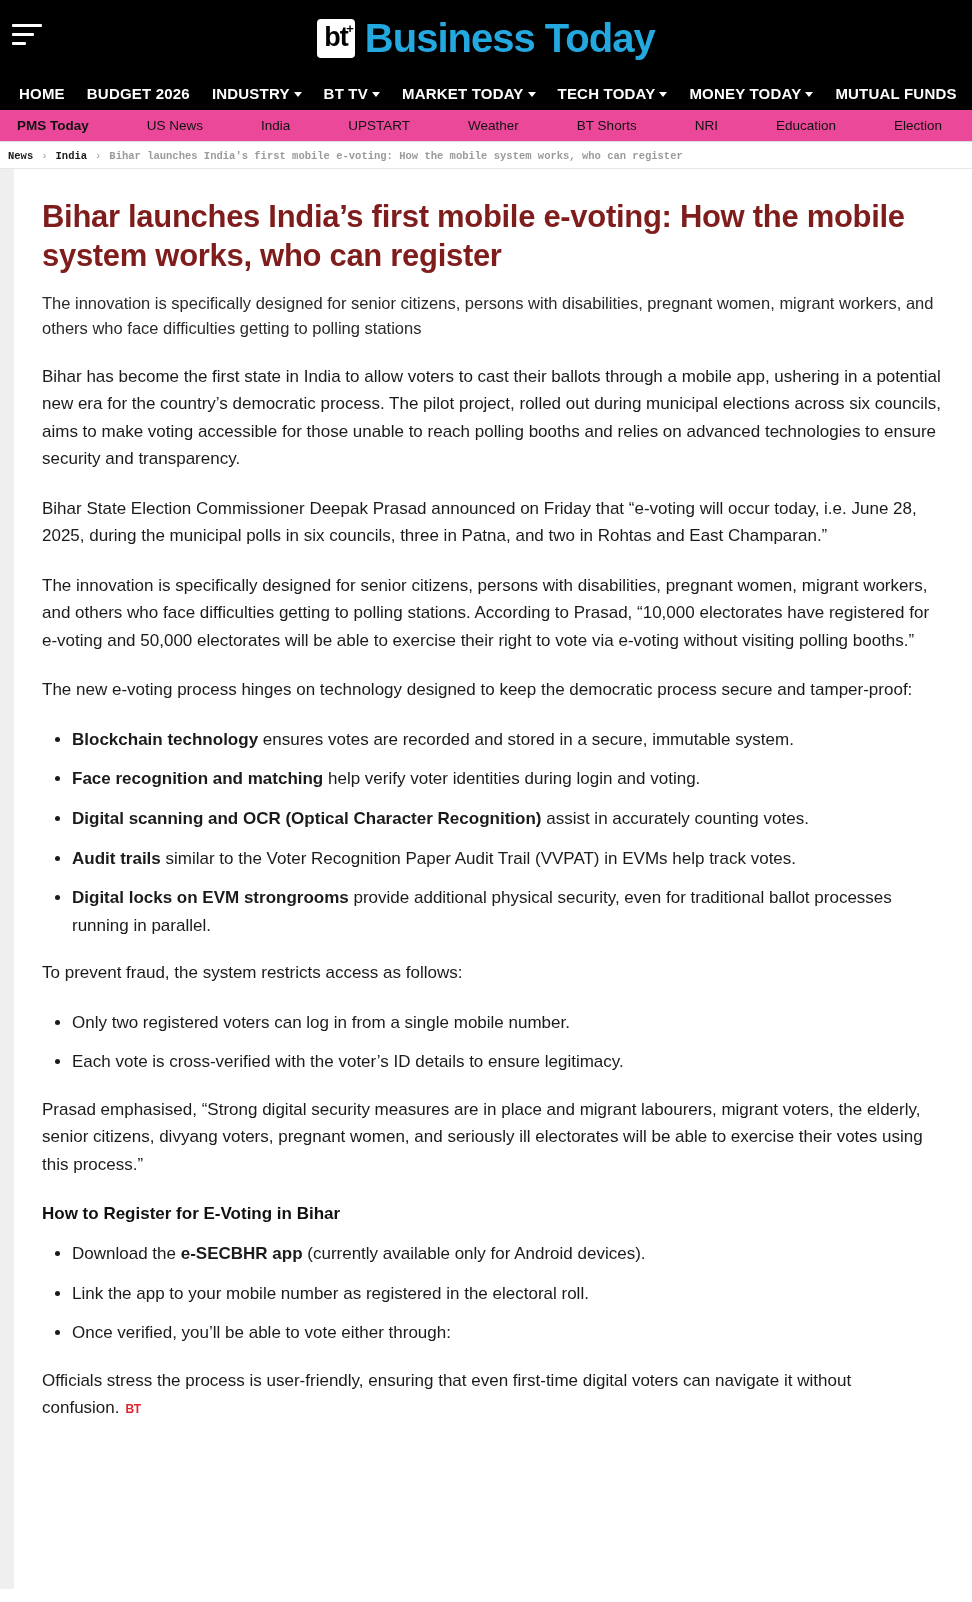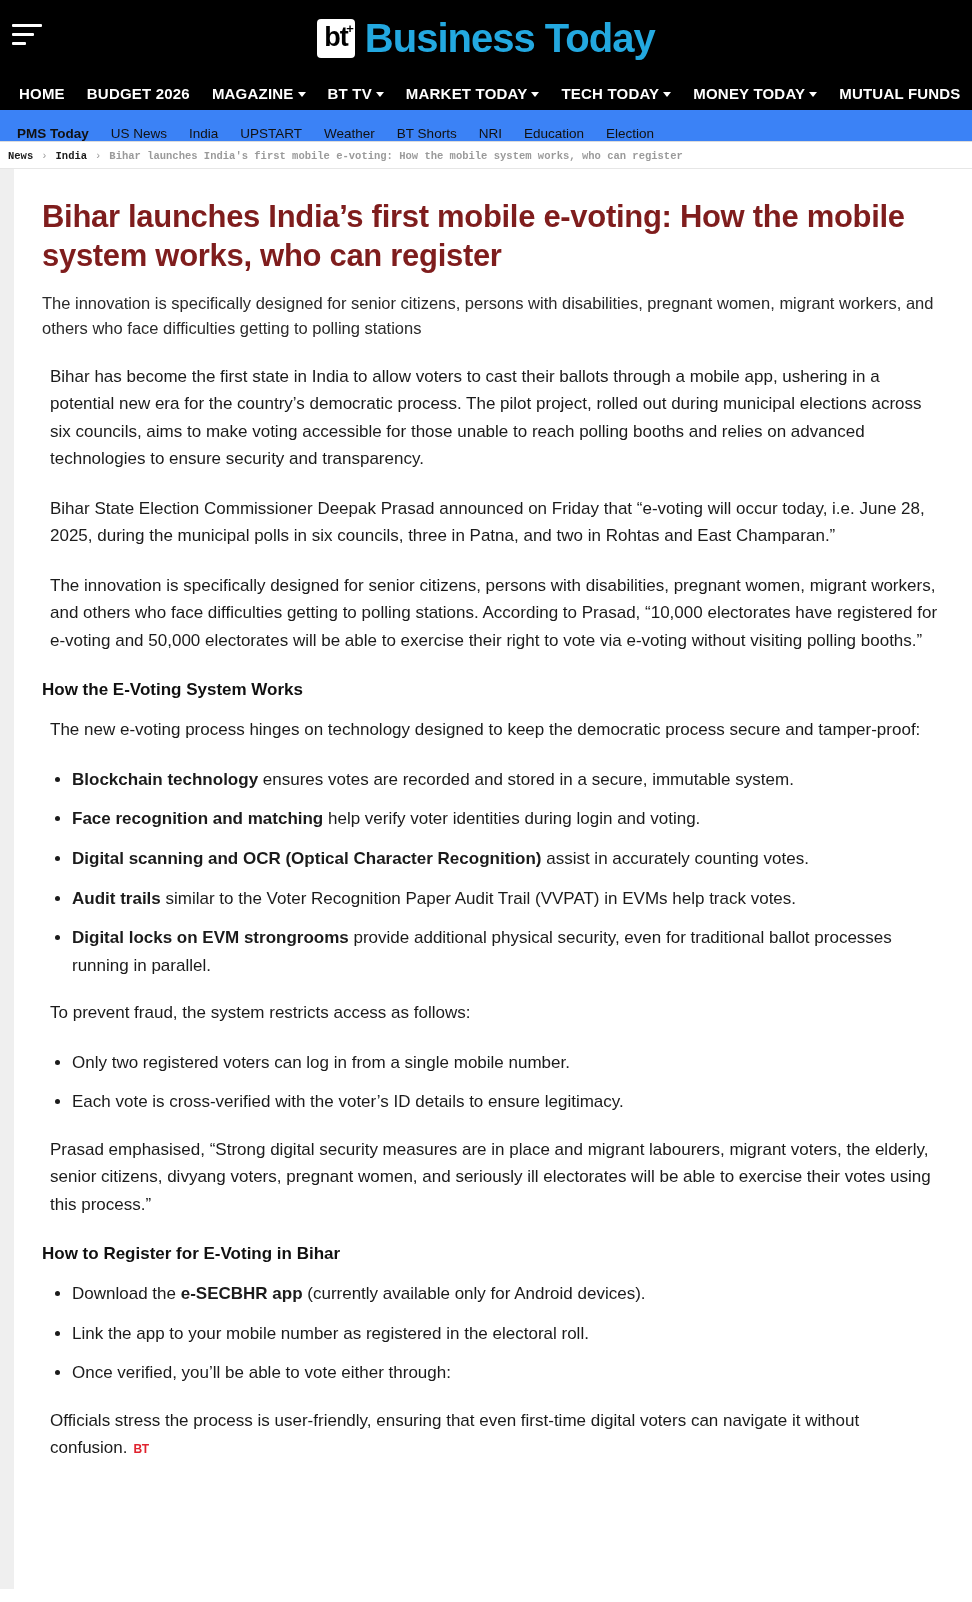--- a/index.html
+++ b/index.html
@@ -93,30 +93,31 @@
     display: inline-block;
     width: 0; height: 0;
     border-left: 4px solid transparent;
     border-right: 4px solid transparent;
     border-top: 5px solid #ffffff;
     margin-top: 2px;
   }
 
   
   .subnav {
-    background: #3b82f6;
+    background: #ec4899;
     border-bottom: 1px solid #dcdcdc;
     display: flex;
-    align-items: flex-end;
+    align-items: center;
     height: 32px;
     font-size: 13.5px;
     color: #111111;
     padding: 0 6px;
     white-space: nowrap;
     overflow: hidden;
+    gap: 36px;
   }
   .subnav .sub-item {
     padding: 0 11px;
     cursor: pointer;
   }
   .subnav .sub-item.bold { font-weight: bold; }
 
   
   .breadcrumb {
     background: #ffffff;
@@ -156,21 +157,21 @@
   }
   .standfirst {
     font-size: 16.5px;
     line-height: 1.5;
     color: #2a2a2a;
     margin: 0 0 22px 0;
   }
   .article p.body {
     font-size: 17px;
     line-height: 1.62;
-    margin: 0 0 22px 8px;
+    margin: 0 0 22px 0;
     color: #1b1b1b;
   }
   .article h2.sub {
     font-size: 17px;
     font-weight: bold;
     margin: 26px 0 16px 0;
     color: #111111;
   }
   .article ul {
     margin: 0 0 20px 0;
@@ -213,21 +214,21 @@
 </div>
 
 <nav class="navbar">
   <div class="nav-item">
       <span>HOME</span>
     </div>
   <div class="nav-item">
       <span>BUDGET 2026</span>
     </div>
   <div class="nav-item">
-      <span>MAGAZINE</span>
+      <span>INDUSTRY</span>
       <i class="caret"></i>
     </div>
   <div class="nav-item">
       <span>BT TV</span>
       <i class="caret"></i>
     </div>
   <div class="nav-item">
       <span>MARKET TODAY</span>
       <i class="caret"></i>
     </div>
@@ -272,21 +273,20 @@
   <article class="article">
 
     <h1 class="headline">Bihar launches India’s first mobile e-voting: How the mobile system works, who can register</h1>
 
     <p class="standfirst">The innovation is specifically designed for senior citizens, persons with disabilities, pregnant women, migrant workers, and others who face difficulties getting to polling stations</p>
 
     <p class="body">Bihar has become the first state in India to allow voters to cast their ballots through a mobile app, ushering in a potential new era for the country’s democratic process. The pilot project, rolled out during municipal elections across six councils, aims to make voting accessible for those unable to reach polling booths and relies on advanced technologies to ensure security and transparency.</p>
     <p class="body">Bihar State Election Commissioner Deepak Prasad announced on Friday that “e-voting will occur today, i.e. June 28, 2025, during the municipal polls in six councils, three in Patna, and two in Rohtas and East Champaran.”</p>
     <p class="body">The innovation is specifically designed for senior citizens, persons with disabilities, pregnant women, migrant workers, and others who face difficulties getting to polling stations. According to Prasad, “10,000 electorates have registered for e-voting and 50,000 electorates will be able to exercise their right to vote via e-voting without visiting polling booths.”</p>
 
-    <h2 class="sub">How the E-Voting System Works</h2>
     <p class="body">The new e-voting process hinges on technology designed to keep the democratic process secure and tamper-proof:</p>
 
     <ul>
       <li><b>Blockchain technology</b><span> ensures votes are recorded and stored in a secure, immutable system.</span></li>
       <li><b>Face recognition and matching</b><span> help verify voter identities during login and voting.</span></li>
       <li><b>Digital scanning and OCR (Optical Character Recognition)</b><span> assist in accurately counting votes.</span></li>
       <li><b>Audit trails</b><span> similar to the Voter Recognition Paper Audit Trail (VVPAT) in EVMs help track votes.</span></li>
       <li><b>Digital locks on EVM strongrooms</b><span> provide additional physical security, even for traditional ballot processes running in parallel.</span></li>
     </ul>
 

